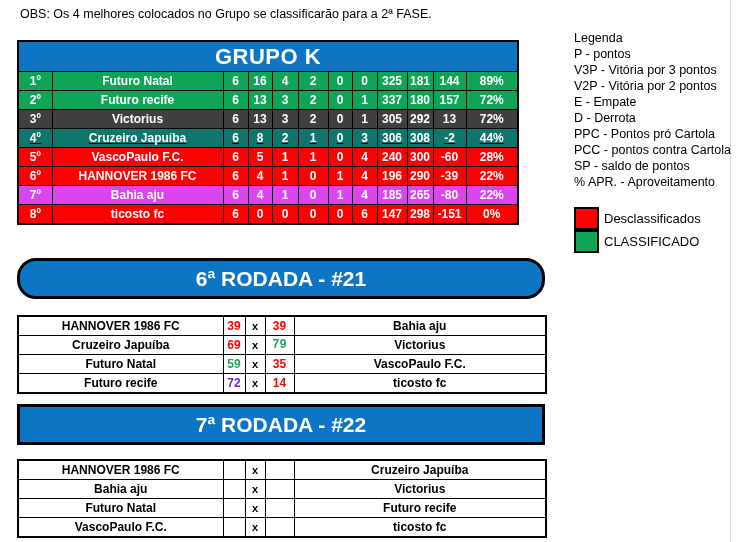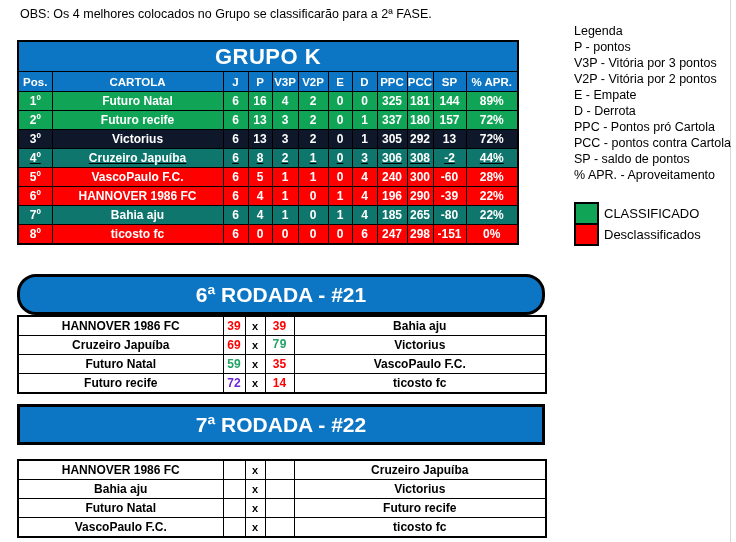--- a/index.html
+++ b/index.html
@@ -32,42 +32,42 @@
   }
   table.standings th.group-title {
     background:var(--blue); font-size:22px; height:29px; letter-spacing:.5px;
   }
   table.standings tr.head th {
     background:var(--blue); font-size:11.5px; height:19px;
   }
   table.standings tbody td { font-size:12px; height:18px; }
 
   
-  .legend { position:absolute; left:574px; top:23px; color:#000; }
+  .legend { position:absolute; left:574px; top:30px; color:#000; }
   .legend-line { font-size:12.5px; line-height:16px; height:16px; white-space:nowrap; }
   .swatches { margin-top:19px; }
   .swatch-row { display:flex; align-items:center; height:23px; }
   .swatch-row.second { margin-top:-2px; }
   .swatch {
     width:25px; height:23px; box-sizing:border-box;
     border:2px solid #000; flex:0 0 auto;
   }
   .swatch.green { background:var(--green); }
   .swatch.red { background:var(--red); }
   .swatch-label { margin-left:5px; font-size:13px; white-space:nowrap; }
 
   
   .banner {
     position:absolute; left:17px; width:528px; height:41px;
     box-sizing:border-box; border:3px solid #000;
     background:var(--blue); color:#fff;
     font-weight:bold; font-size:21px; text-align:center; line-height:35px;
     white-space:nowrap;
   }
-  .banner-0 { top:274px;border-radius:19px; }
+  .banner-0 { top:258px;border-radius:19px; }
   .banner-1 { top:404px; }
 
   
   table.fixtures {
     position:absolute; left:17px; width:528px;
     border-collapse:collapse; table-layout:fixed;
     border:2px solid #000;
   }
   table.fixtures td {
     border:1px solid #000; padding:0; height:18px;
@@ -97,34 +97,20 @@
       <col style="width:25px">
     <col style="width:30px">
       <col style="width:26px">
       <col style="width:33px">
       <col style="width:52px">
   </colgroup>
   <thead>
     <tr>
       <th class="group-title" colspan="12">GRUPO K</th>
     </tr>
-    <tr class="head" id="standings-head">
-        <th>Pos.</th>
-        <th>CARTOLA</th>
-        <th>J</th>
-        <th>P</th>
-        <th>V3P</th>
-        <th>V2P</th>
-        <th>E</th>
-        <th>D</th>
-        <th>PPC</th>
-        <th>PCC</th>
-        <th>SP</th>
-        <th>% APR.</th>
-      </tr>
   </thead>
   <tbody id="standings-body">
       <tr style="background: rgb(16, 164, 87);">
         <td>1º</td>
         <td>Futuro Natal</td>
         <td>6</td>
         <td>16</td>
         <td>4</td>
         <td>2</td>
         <td>0</td>
@@ -141,21 +127,21 @@
         <td>13</td>
         <td>3</td>
         <td>2</td>
         <td>0</td>
         <td>1</td>
         <td>337</td>
         <td>180</td>
         <td>157</td>
         <td>72%</td>
       </tr>
-      <tr style="background: #0f172a;">
+      <tr style="background: #404040;">
         <td>3º</td>
         <td>Victorius</td>
         <td>6</td>
         <td>13</td>
         <td>3</td>
         <td>2</td>
         <td>0</td>
         <td>1</td>
         <td>305</td>
         <td>292</td>
@@ -197,21 +183,21 @@
         <td>4</td>
         <td>1</td>
         <td>0</td>
         <td>1</td>
         <td>4</td>
         <td>196</td>
         <td>290</td>
         <td>-39</td>
         <td>22%</td>
       </tr>
-      <tr style="background: #0f766e;">
+      <tr style="background: #d946ef;">
         <td>7º</td>
         <td>Bahia aju</td>
         <td>6</td>
         <td>4</td>
         <td>1</td>
         <td>0</td>
         <td>1</td>
         <td>4</td>
         <td>185</td>
         <td>265</td>
@@ -220,21 +206,21 @@
       </tr>
       <tr style="background: rgb(255, 0, 0);">
         <td>8º</td>
         <td>ticosto fc</td>
         <td>6</td>
         <td>0</td>
         <td>0</td>
         <td>0</td>
         <td>0</td>
         <td>6</td>
-        <td>247</td>
+        <td>147</td>
         <td>298</td>
         <td>-151</td>
         <td>0%</td>
       </tr>
     </tbody>
 </table>
 
 <div class="legend">
   <div class="legend-line">Legenda</div>
   <div id="legend-items">
@@ -242,27 +228,27 @@
       <div class="legend-line">V3P - Vitória por 3 pontos</div>
       <div class="legend-line">V2P - Vitória por 2 pontos</div>
       <div class="legend-line">E - Empate</div>
       <div class="legend-line">D - Derrota</div>
       <div class="legend-line">PPC - Pontos pró Cartola</div>
       <div class="legend-line">PCC - pontos contra Cartola</div>
       <div class="legend-line">SP - saldo de pontos</div>
       <div class="legend-line">% APR. - Aproveitamento</div>
     </div>
   <div class="swatches">
+    <div class="swatch-row second">
+      <span class="swatch red"></span>
+      <span class="swatch-label">Desclassificados</span>
+    </div>
     <div class="swatch-row">
       <span class="swatch green"></span>
       <span class="swatch-label">CLASSIFICADO</span>
-    </div>
-    <div class="swatch-row second">
-      <span class="swatch red"></span>
-      <span class="swatch-label">Desclassificados</span>
     </div>
   </div>
 </div>
 
 <div class="banner banner-0">
   <span>6ª RODADA - #21</span>
 </div>
 <table class="fixtures fixtures-0">
   <colgroup>
     <col style="width:205px">

